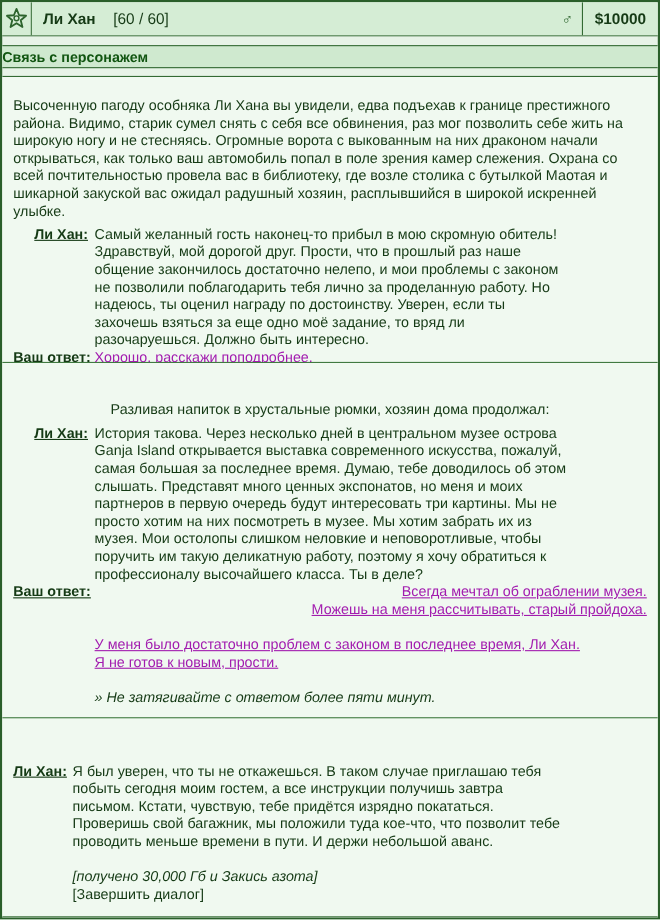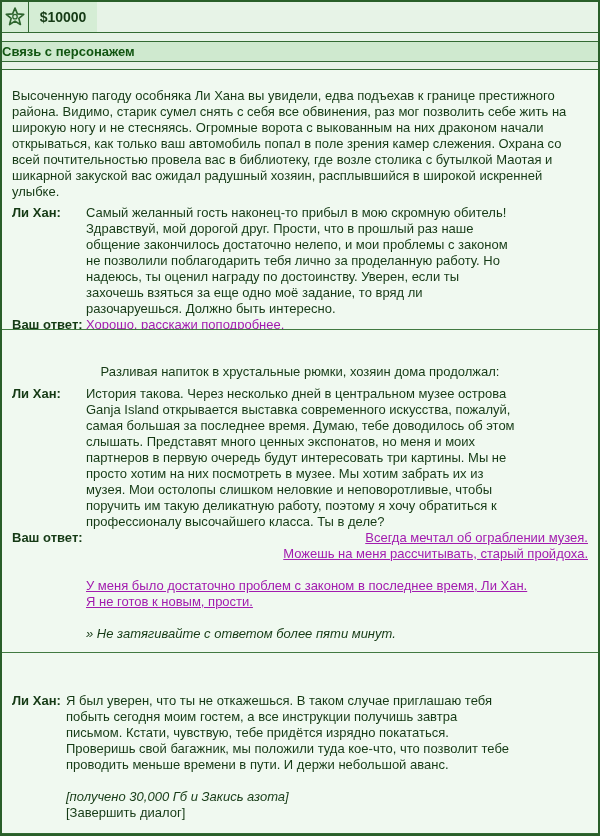--- a/index.html
+++ b/index.html
@@ -51,21 +51,21 @@
   .sec1 { height:259px; padding-top:18px; }
   .sec2 { height:323px; padding-top:34px; border-top:1px solid #417a41; }
   .sec3 { height:181px; padding-top:40px; border-top:1px solid #417a41; }
 
   .pre { white-space:pre-line; }
   .intro { margin:0 0 5px 0; }
   .intro2 { margin:0 0 6px 0;text-align:center; }
 
   .drow { display:grid; grid-template-columns:68px 1fr; column-gap:6px; }
   .drow3 { display:grid; grid-template-columns:46px 1fr; column-gap:8px; }
-  .spk { font-weight:bold; text-align:left; white-space:nowrap; }
+  .spk { font-weight:bold; text-align:right; white-space:nowrap;text-decoration:underline; }
 
   a.ans {
     color:#a21caf; text-decoration:underline; cursor:pointer;
     display:block; white-space:pre-line;
   }
   .opt1 { margin-bottom:16px;text-align:right; }
   .note { font-style:italic; margin-top:16px; }
   .received { font-style:italic; margin-top:16px; }
   a.finish { display:inline-block; color:#153a15; cursor:pointer; }
 
@@ -75,20 +75,25 @@
 <body>
 
 <div class="page">
 
   <div class="topbar">
     <div class="cell cell-star">
       <svg class="star-svg" width="22" height="22" viewBox="0 0 24 24">
         <path d="M12 2.2 L14.6 8.6 L21.5 9.1 L16.2 13.5 L17.9 20.2 L12 16.5 L6.1 20.2 L7.8 13.5 L2.5 9.1 L9.4 8.6 Z" fill="none" stroke="#2d642d" stroke-width="1.8" stroke-linejoin="round"></path>
         <circle cx="12" cy="11.6" r="2.4" fill="none" stroke="#2d642d" stroke-width="1.4"></circle>
       </svg>
+    </div>
+    <div class="cell cell-main">
+      <span class="char-name">Ли Хан</span>
+      <span class="char-hp">[60 / 60]</span>
+      <span class="gender">♂</span>
     </div>
     <div class="cell cell-money">$10000</div>
   </div>
 
   <div class="hdr">Связь с персонажем</div>
 
   <div class="main">
 
     <div class="section sec1">
       <p class="intro pre">Высоченную пагоду особняка Ли Хана вы увидели, едва подъехав к границе престижного

